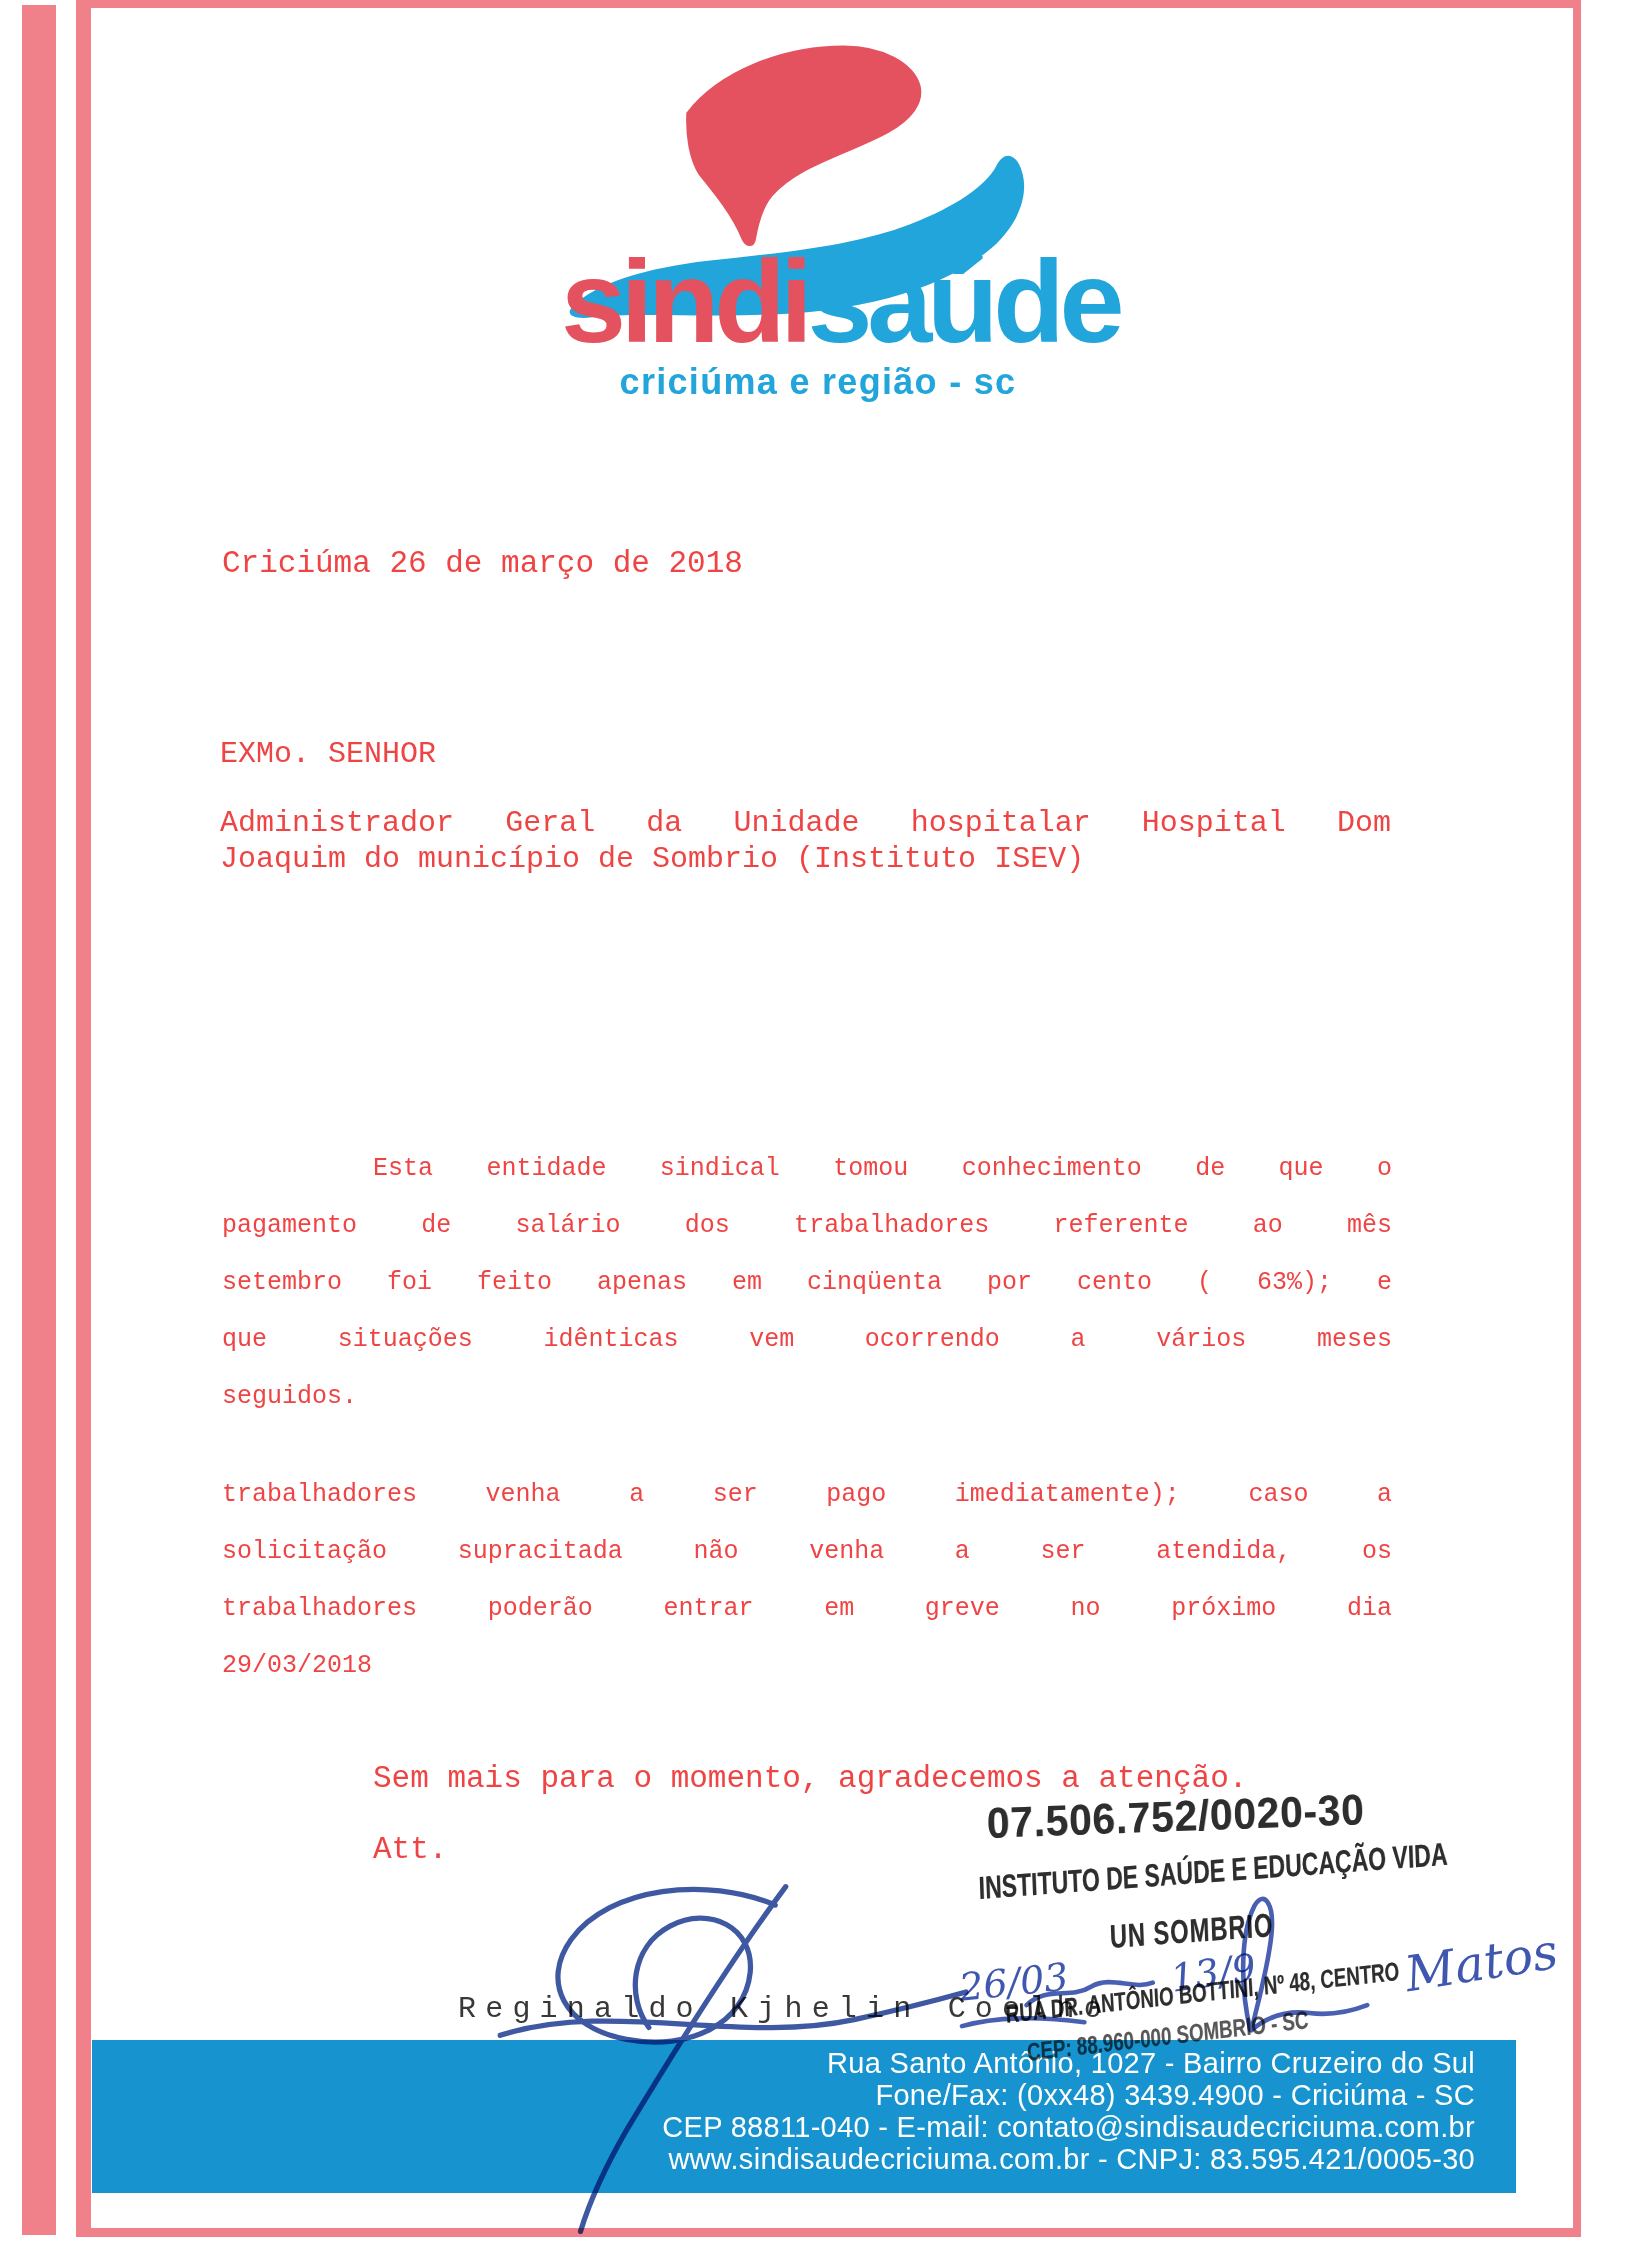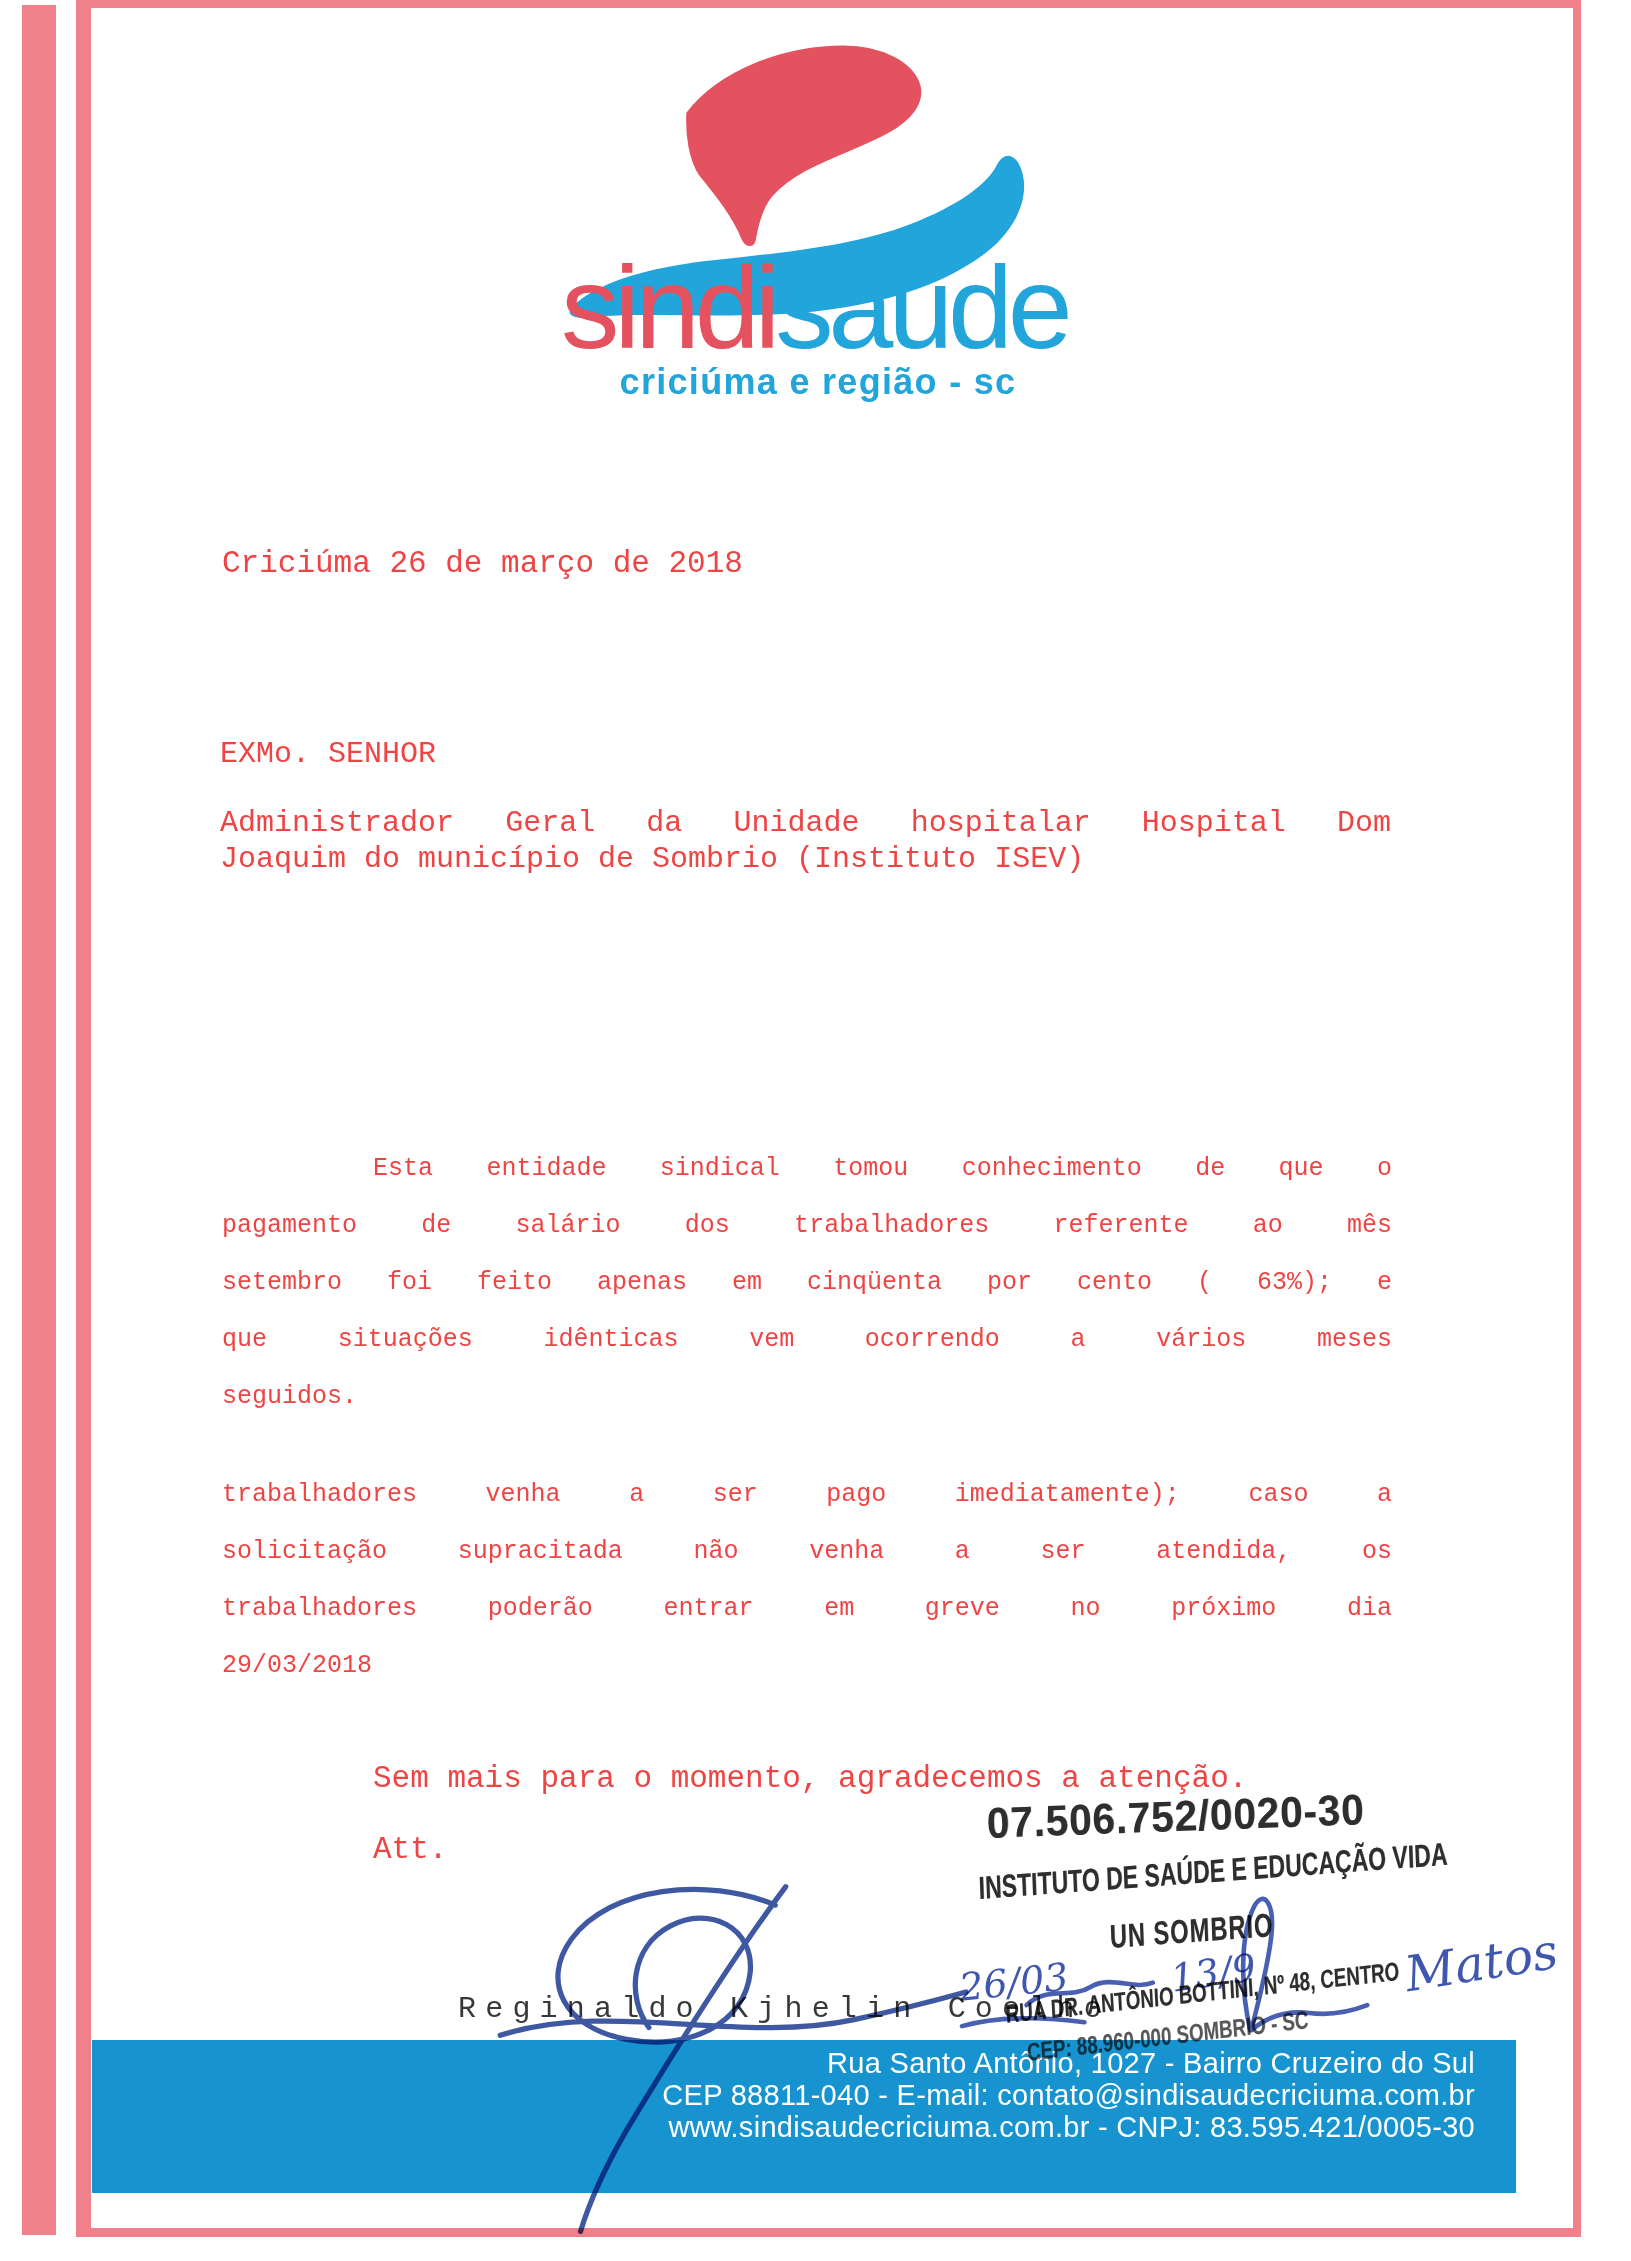--- a/index.html
+++ b/index.html
@@ -18,23 +18,22 @@
   .inner-frame{
     position:absolute;left:76px;top:0;width:1505px;height:2237px;
     box-sizing:border-box;
     border-style:solid;border-color:#f0818b;
     border-width:8.6px 8px 9.2px 15px;
   }
   
   .logo-swoosh{position:absolute;left:0;top:0;width:1632px;height:461px;pointer-events:none;}
   .wordmark{
     position:absolute;left:561px;top:243px;width:520px;
-    font-weight:normal;font-size:117px;line-height:1;letter-spacing:-5.3px;
+    font-weight:bold;font-size:117px;line-height:1;letter-spacing:-5.3px;
     white-space:nowrap;
-    margin-top:6px;
   }
   .wordmark .red{color:#e4525f;}
   .wordmark .blue{color:#22a5da;}
   .logo-subtitle{
     position:absolute;left:561px;top:361px;width:514px;
     text-align:center;font-weight:bold;font-size:36px;letter-spacing:1.3px;
     color:#22a5da;
   }
   
   .tw{font-family:"Liberation Mono","DejaVu Sans Mono",monospace;color:#ef4444;}
@@ -126,20 +125,21 @@
 
   <div class="stamp stamp-number">07.506.752/0020-30</div>
   <div class="stamp stamp-l1">INSTITUTO DE SAÚDE E EDUCAÇÃO VIDA</div>
   <div class="stamp stamp-l2">UN SOMBRIO</div>
   <div class="stamp stamp-l3">RUA DR. ANTÔNIO BOTTINI, Nº 48, CENTRO</div>
   <div class="stamp stamp-l4">CEP: 88.960-000 SOMBRIO - SC</div>
 
   <div class="footer-band"></div>
   <div class="footer-text">
     <div>Rua Santo Antônio, 1027 - Bairro Cruzeiro do Sul</div>
+    <div>Fone/Fax: (0xx48) 3439.4900 - Criciúma - SC</div>
     <div>CEP 88811-040 - E-mail: contato@sindisaudecriciuma.com.br</div>
     <div>www.sindisaudecriciuma.com.br - CNPJ: 83.595.421/0005-30</div>
   </div>
 
   <svg class="ink-layer" viewBox="0 0 2480 3437">
     <g fill="none" stroke="#35509e" stroke-width="8" stroke-linecap="round" opacity="0.95">
       <path d="M1178 2896 C1075 2852 926 2868 868 2948 C822 3012 856 3082 952 3100 C1048 3118 1132 3076 1140 2998 C1146 2930 1078 2896 1018 2928 C958 2960 952 3036 986 3082"></path>
       <path d="M1194 2868 C1116 2972 1028 3112 952 3238 C922 3290 896 3346 882 3392"></path>
       <path d="M760 3094 C930 3040 1120 3108 1298 3070 C1380 3052 1432 3038 1468 3028"></path>
     </g>

